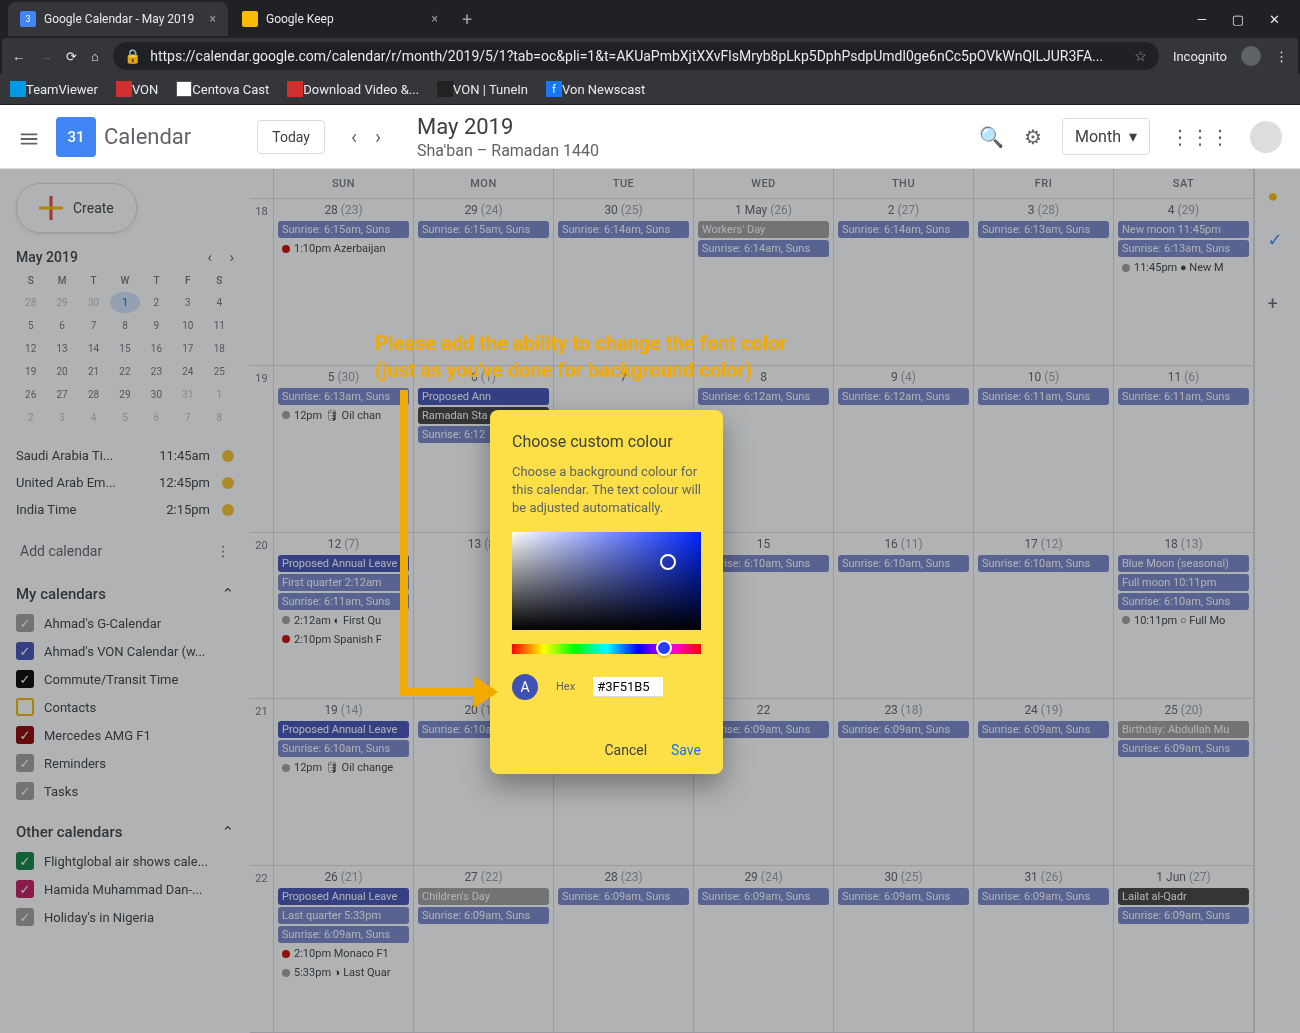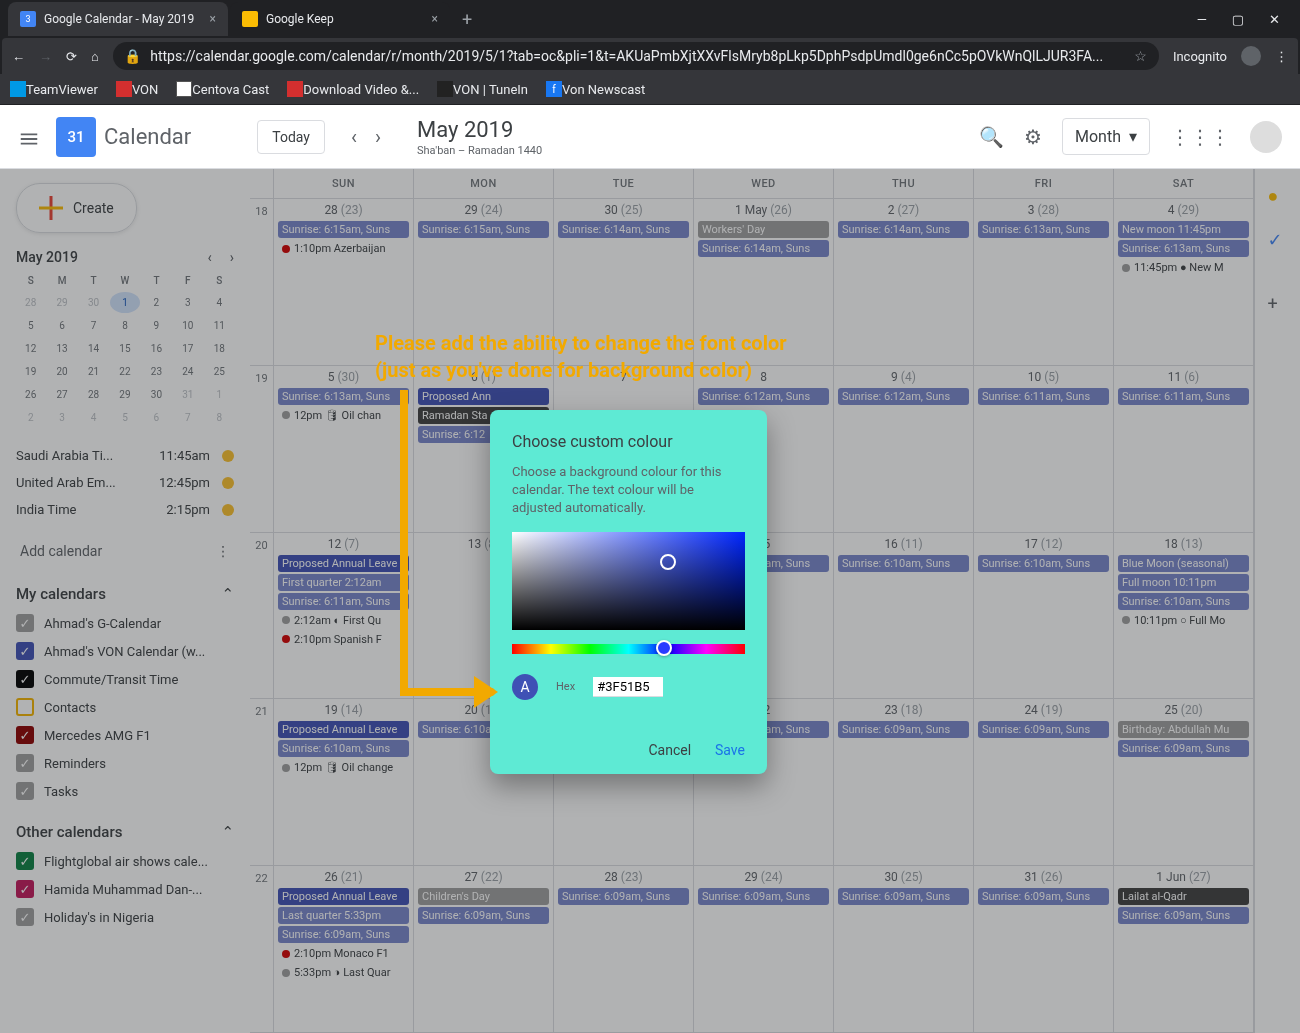--- a/index.html
+++ b/index.html
@@ -20,21 +20,21 @@
 .app{display:flex;height:928px;position:relative}
 .header{position:absolute;top:0;left:0;right:0;height:64px;border-bottom:1px solid #dadce0;display:flex;align-items:center;padding:0 18px;gap:16px;background:#fff;z-index:5}
 .ham{width:22px;height:18px;cursor:pointer;color:#5f6368}
 .logo{display:flex;align-items:center;gap:8px}
 .logo-icon{width:40px;height:40px;background:#4285f4;border-radius:4px;display:flex;align-items:center;justify-content:center;color:#fff;font-size:15px;font-weight:500}
 .logo-text{font-size:22px;color:#5f6368}
 .today-btn{border:1px solid #dadce0;border-radius:4px;padding:8px 14px;font-size:14px;color:#3c4043;margin-left:50px;cursor:pointer}
 .nav-arrows{display:flex;gap:18px;color:#5f6368;font-size:20px;padding:0 10px}
 .title-block{margin-left:10px}
 .month-title{font-size:22px;color:#3c4043}
-.sub-title{font-size:11px;color:#5f6368;margin-top:2px}
+.sub-title{font-size:16px;color:#5f6368;margin-top:2px}
 .hdr-right{margin-left:auto;display:flex;align-items:center;gap:20px}
 .icon-btn{color:#5f6368;font-size:20px;cursor:pointer}
 .view-sel{border:1px solid #dadce0;border-radius:4px;padding:8px 12px;font-size:16px;color:#3c4043;display:flex;align-items:center;gap:8px}
 .avatar{width:32px;height:32px;border-radius:50%;background:#ddd}
 .main{position:absolute;top:64px;left:0;right:0;bottom:0;display:flex}
 .sidebar{width:250px;padding:14px 16px;overflow:hidden}
 .create-btn{display:inline-flex;align-items:center;gap:10px;border:1px solid #dadce0;border-radius:24px;padding:12px 22px;box-shadow:0 1px 4px rgba(0,0,0,.1);font-size:14px;color:#3c4043;margin-bottom:16px}
 .plus{width:24px;height:24px;position:relative}
 .plus::before,.plus::after{content:"";position:absolute;background:#34a853;top:50%;left:50%;transform:translate(-50%,-50%)}
 .plus::before{width:3px;height:24px;background:#ea4335}
@@ -73,21 +73,21 @@
 .ev.text .dot{width:8px;height:8px;border-radius:50%;margin-right:4px;display:inline-block}
 .ev.hol{background:#9e9e9e}
 .ev.span{background:#3f51b5}
 .ev.grn{background:#404040}
 .ev.prp{background:#7986cb}
 .ev.red .dot{background:#d50000}
 .ev.gry .dot{background:#9e9e9e}
 .side-panel{width:46px;border-left:1px solid #dadce0;display:flex;flex-direction:column;align-items:center;gap:24px;padding-top:16px}
 .sp-icon{width:20px;height:20px;font-size:18px}
 .overlay{position:absolute;top:64px;left:0;right:0;bottom:0;background:rgba(32,33,36,.35);z-index:50}
-.dialog{position:absolute;top:410px;left:490px;width:277px;background:#5eead4;border-radius:8px;box-shadow:0 12px 28px rgba(0,0,0,.35);padding:22px 22px 16px;z-index:60}
+.dialog{position:absolute;top:410px;left:490px;width:233px;background:#fde047;border-radius:8px;box-shadow:0 12px 28px rgba(0,0,0,.35);padding:22px 22px 16px;z-index:60}
 .dlg-title{font-size:16px;color:#3c4043;margin-bottom:12px}
 .dlg-desc{font-size:13px;color:#5f6368;line-height:1.4;margin-bottom:14px}
 .sat-box{width:100%;height:98px;position:relative;margin-bottom:14px;background:linear-gradient(to right,#fff,#0026ff)}
 .sat-box::after{content:"";position:absolute;inset:0;background:linear-gradient(to bottom,transparent,#000)}
 .sat-cursor{position:absolute;width:16px;height:16px;border:2px solid #fff;border-radius:50%;top:22px;left:148px;z-index:2}
 .hue{width:100%;height:10px;background:linear-gradient(to right,red,yellow,lime,cyan,blue,magenta,red);position:relative;margin-bottom:20px}
 .hue-cursor{position:absolute;width:16px;height:16px;border:2px solid #fff;border-radius:50%;background:#2a3cff;top:-4px;left:144px;box-shadow:0 1px 3px rgba(0,0,0,.3)}
 .preview-row{display:flex;align-items:center;gap:18px}
 .preview{width:26px;height:26px;border-radius:50%;background:#3f51b5;color:#fff;display:flex;align-items:center;justify-content:center;font-size:14px}
 .hex-lbl{font-size:11px;color:#5f6368}

